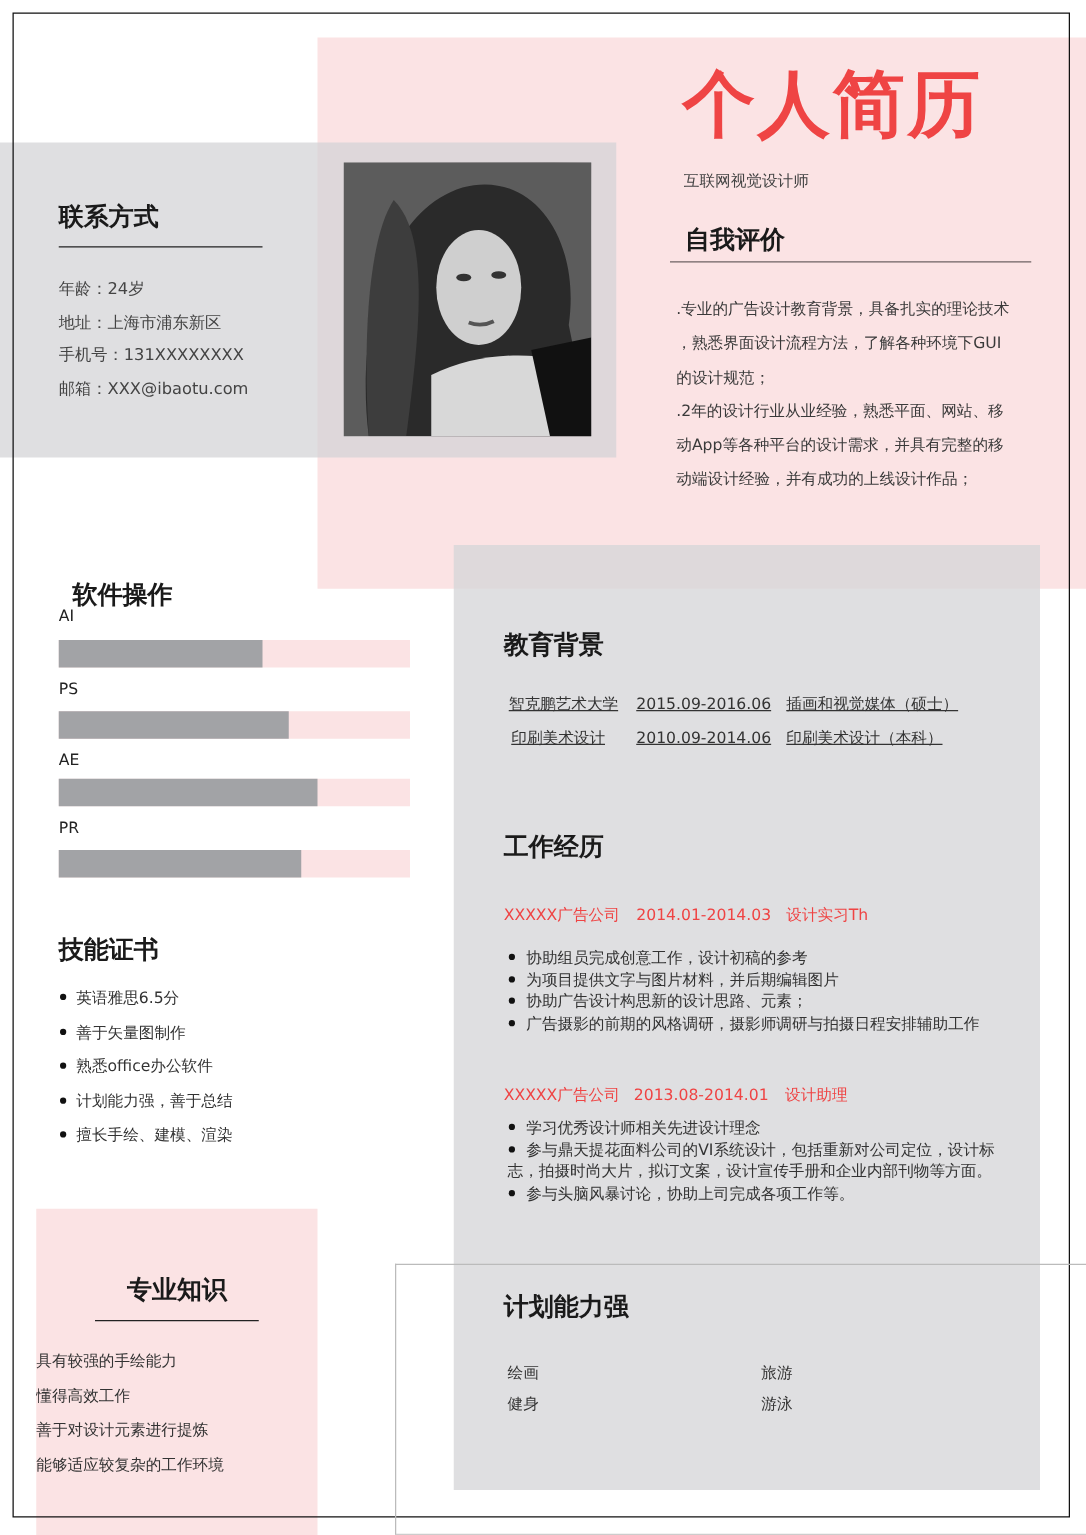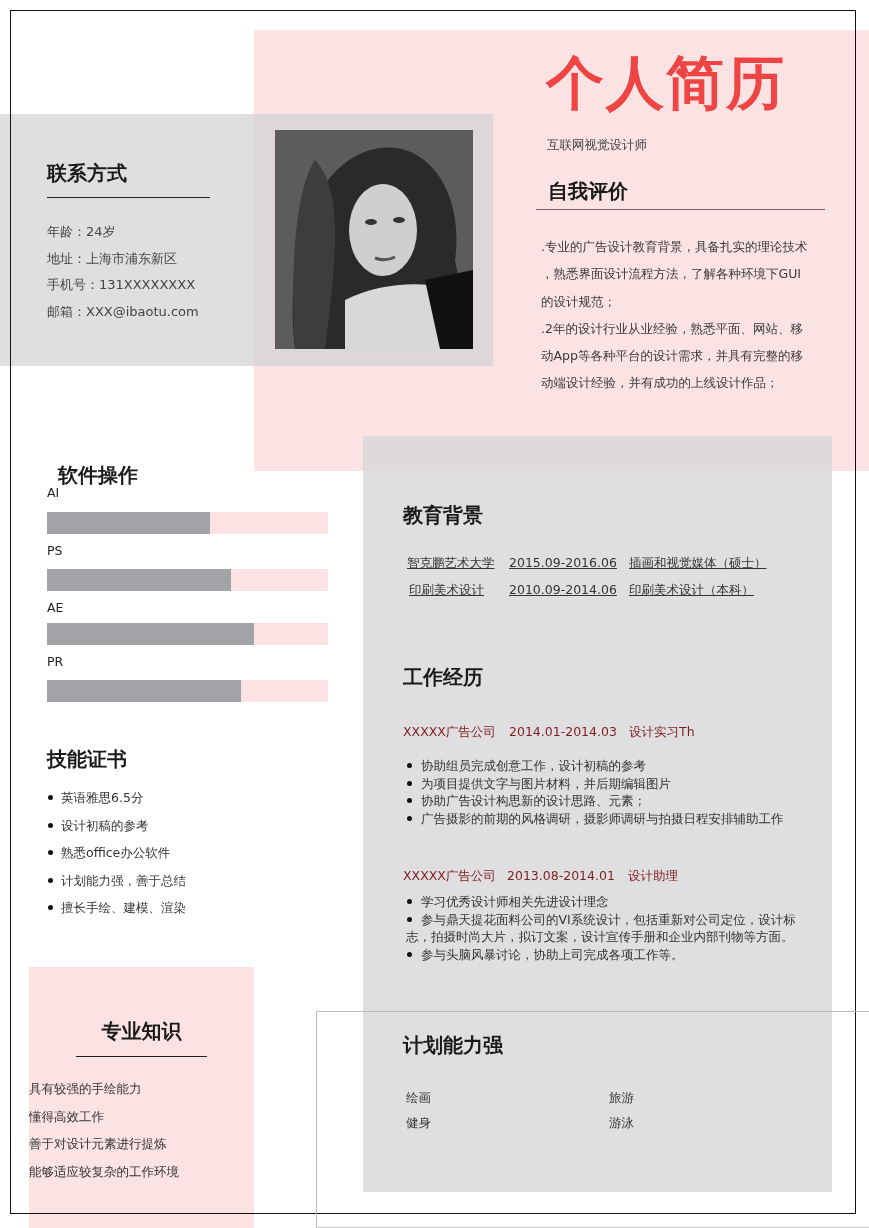--- a/index.html
+++ b/index.html
@@ -46,21 +46,21 @@
   .know-h { left: 29px; top: 1018px; width: 225px; text-align: center; }
   .know-rule { left: 76px; top: 1056px; width: 131px; }
   .know-list { left: 29px; top: 1078px; width: 225px; text-align: left; font-size: 12.5px; color: #333; }
   .know-list div { height: 27.5px; line-height: 22px; }
 
   .edu-h { left: 403px; top: 502px; }
   .edu-row { font-size: 12.5px; color: #333; height: 20px; line-height: 20px; }
   .edu-row span { position: absolute; top: 0; white-space: nowrap; text-decoration: underline; }
 
   .work-h { left: 403px; top: 664px; }
-  .job-head { font-size: 12.5px; color: #7f1d1d; height: 20px; line-height: 20px; }
+  .job-head { font-size: 12.5px; color: #ef4444; height: 20px; line-height: 20px; }
   .job-head span { position: absolute; top: 0; white-space: nowrap; }
   .job-list { left: 406px; width: 400px; font-size: 12.5px; color: #333; line-height: 17.5px; list-style: none; }
   .job-list li { position: relative; padding-left: 15px; }
   .job-list li::before { content: ""; position: absolute; left: 1px; top: 6px; width: 5px; height: 5px; border-radius: 50%; background: #111; }
   .job-list.wrapstyle li { padding-left: 0; text-indent: 15px; }
 
   .hobby-h { left: 403px; top: 1032px; }
   .hobby { font-size: 12.5px; color: #333; }
 </style>
 </head>
@@ -128,21 +128,21 @@
   </div>
 
 <div class="abs skill-label" style="top:654px">PR</div>
 <div class="abs bar-track" style="top:680px">
     <div class="bar-fill" style="width: 69%;"></div>
   </div>
 
 <div class="abs h2 cert-h">技能证书</div>
 <ul class="abs bullets">
   <li>英语雅思6.5分</li>
-  <li>设计初稿的参考</li>
+  <li>善于矢量图制作</li>
   <li>熟悉office办公软件</li>
   <li>计划能力强，善于总结</li>
   <li>擅长手绘、建模、渲染</li>
 </ul>
 
 <div class="abs h2 know-h">专业知识</div>
 <div class="abs rule know-rule"></div>
 <div class="abs know-list">
   <div>具有较强的手绘能力</div>
   <div>懂得高效工作</div>

